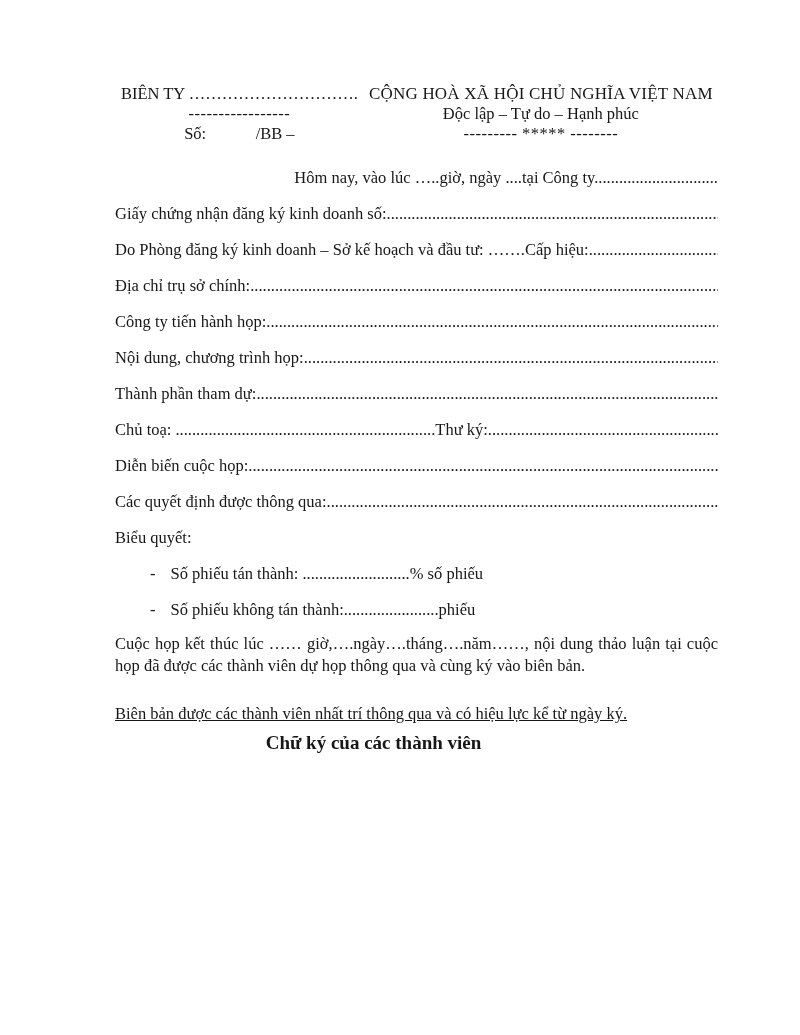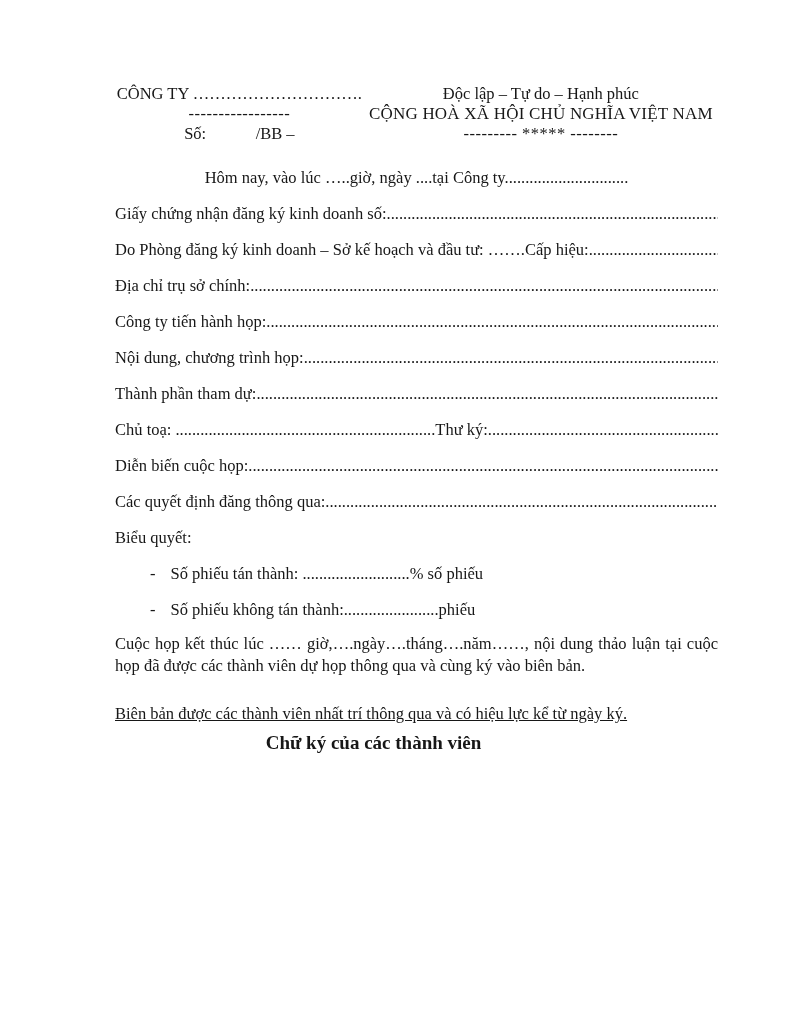--- a/index.html
+++ b/index.html
@@ -33,21 +33,21 @@
     letter-spacing: 0.3px;
     white-space: pre;
   }
   .subtitle {
     margin-top: 22px;
     text-align: center;
     font-style: italic;
     white-space: pre;
   }
   
-  .intro { margin-top: 23px; text-align: center; white-space: pre; }
+  .intro { margin-top: 23px; text-align: right; white-space: pre; }
   .fline { display: flex; margin-top: 14px; white-space: pre; align-items: flex-end; }
   .lbl   { flex: 0 0 auto; }
   .fill  { flex: 1 1 0; min-width: 0; overflow: hidden; white-space: pre; }
   .plain { margin-top: 14px; white-space: pre; }
   .bullet { display: flex; margin-top: 14px; white-space: pre; }
   .dash  { margin-left: 35px; }
   .btext { margin-left: 15px; }
   .closing {
     margin: 12px 0 0 0;
     text-align: justify;
@@ -61,27 +61,27 @@
     font-size: 19px;
   }
 </style>
 </head>
 <body>
 
 <div class="page">
 
   <div class="header">
     <div class="h-left">
-      <div class="h-line">CÔNG TY ………………………….</div>
+      <div class="h-line">BIÊN TY ………………………….</div>
       <div class="h-line h-divider">-----------------</div>
       <div class="h-line">Số:            /BB –</div>
     </div>
     <div class="h-right">
+      <div class="h-line h-national">CỘNG HOÀ XÃ HỘI CHỦ NGHĨA VIỆT NAM</div>
       <div class="h-line">Độc lập – Tự do – Hạnh phúc</div>
-      <div class="h-line h-national">CỘNG HOÀ XÃ HỘI CHỦ NGHĨA VIỆT NAM</div>
       <div class="h-line h-divider">--------- ***** --------</div>
     </div>
   </div>
 
 
   <div class="intro">Hôm nay, vào lúc …..giờ, ngày ....tại Công ty..............................</div>
 
   <div class="fline">
     <span class="lbl">Giấy chứng nhận đăng ký kinh doanh số:</span><span class="fill">..........................................................................................................................................................................................</span>
   </div>
@@ -108,21 +108,21 @@
 
   <div class="fline">
     <span class="lbl">Chủ toạ: ...............................................................Thư ký:</span><span class="fill">..........................................................................................................................................................................................</span>
   </div>
 
   <div class="fline">
     <span class="lbl">Diễn biến cuộc họp:</span><span class="fill">..........................................................................................................................................................................................</span>
   </div>
 
   <div class="fline">
-    <span class="lbl">Các quyết định đăng thông qua:</span><span class="fill">..........................................................................................................................................................................................</span>
+    <span class="lbl">Các quyết định được thông qua:</span><span class="fill">..........................................................................................................................................................................................</span>
   </div>
 
   <div class="plain">Biểu quyết:</div>
 
   <div class="bullet">
     <span class="dash">-</span><span class="btext">Số phiếu tán thành: ..........................% số phiếu</span>
   </div>
 
   <div class="bullet">
     <span class="dash">-</span><span class="btext">Số phiếu không tán thành:.......................phiếu</span>

